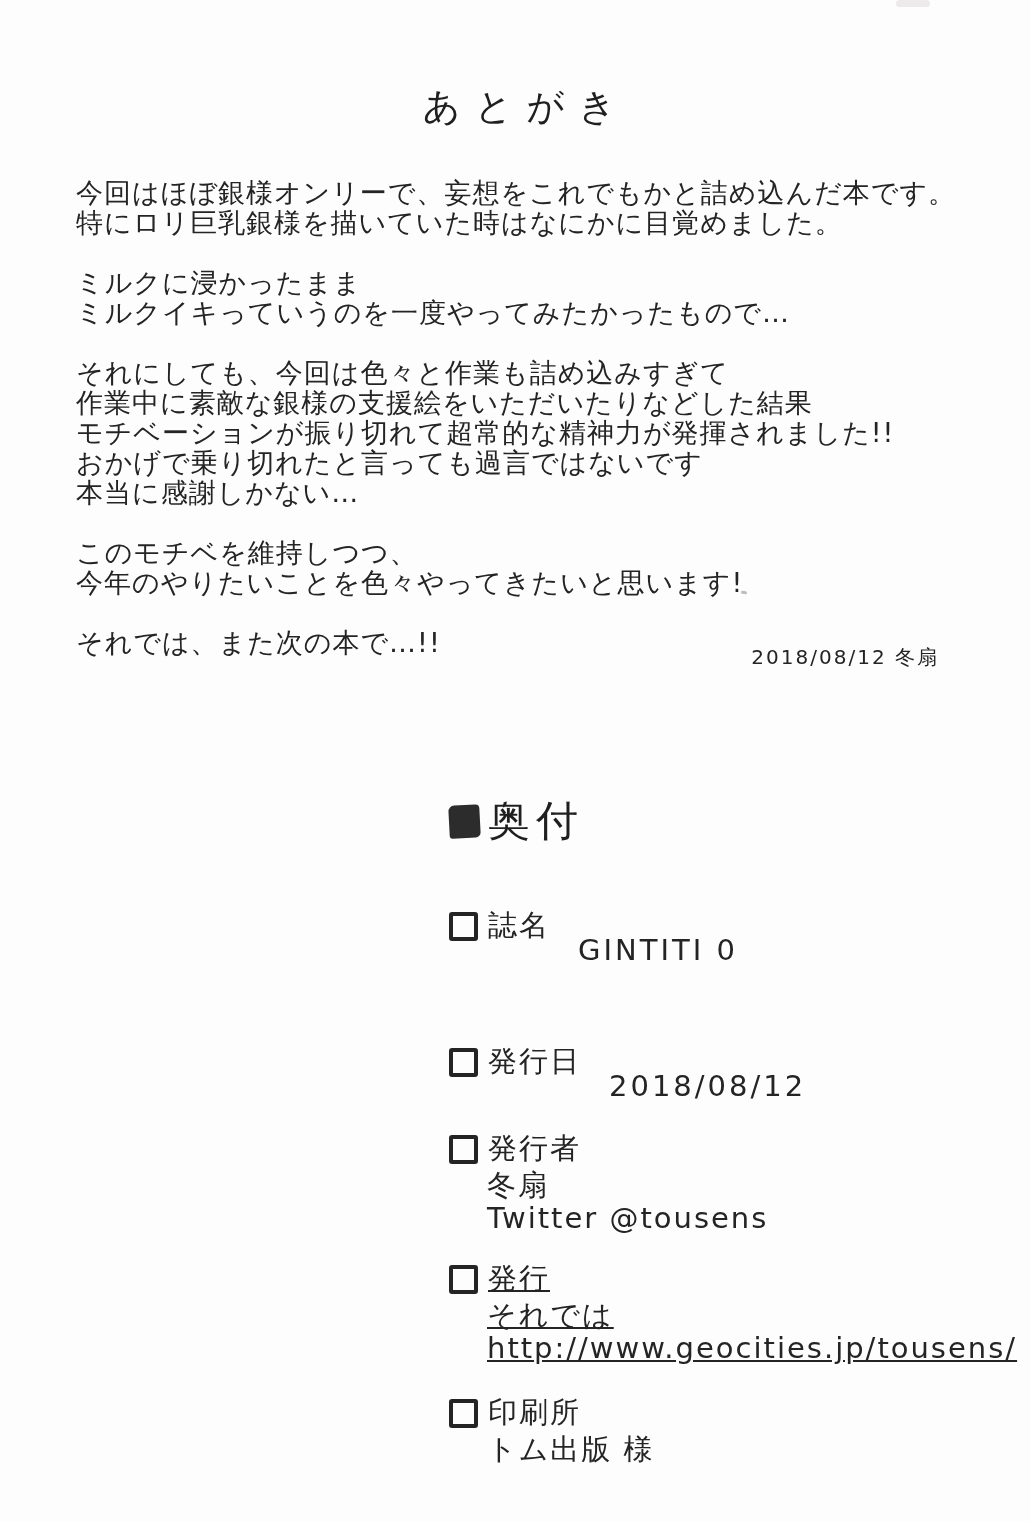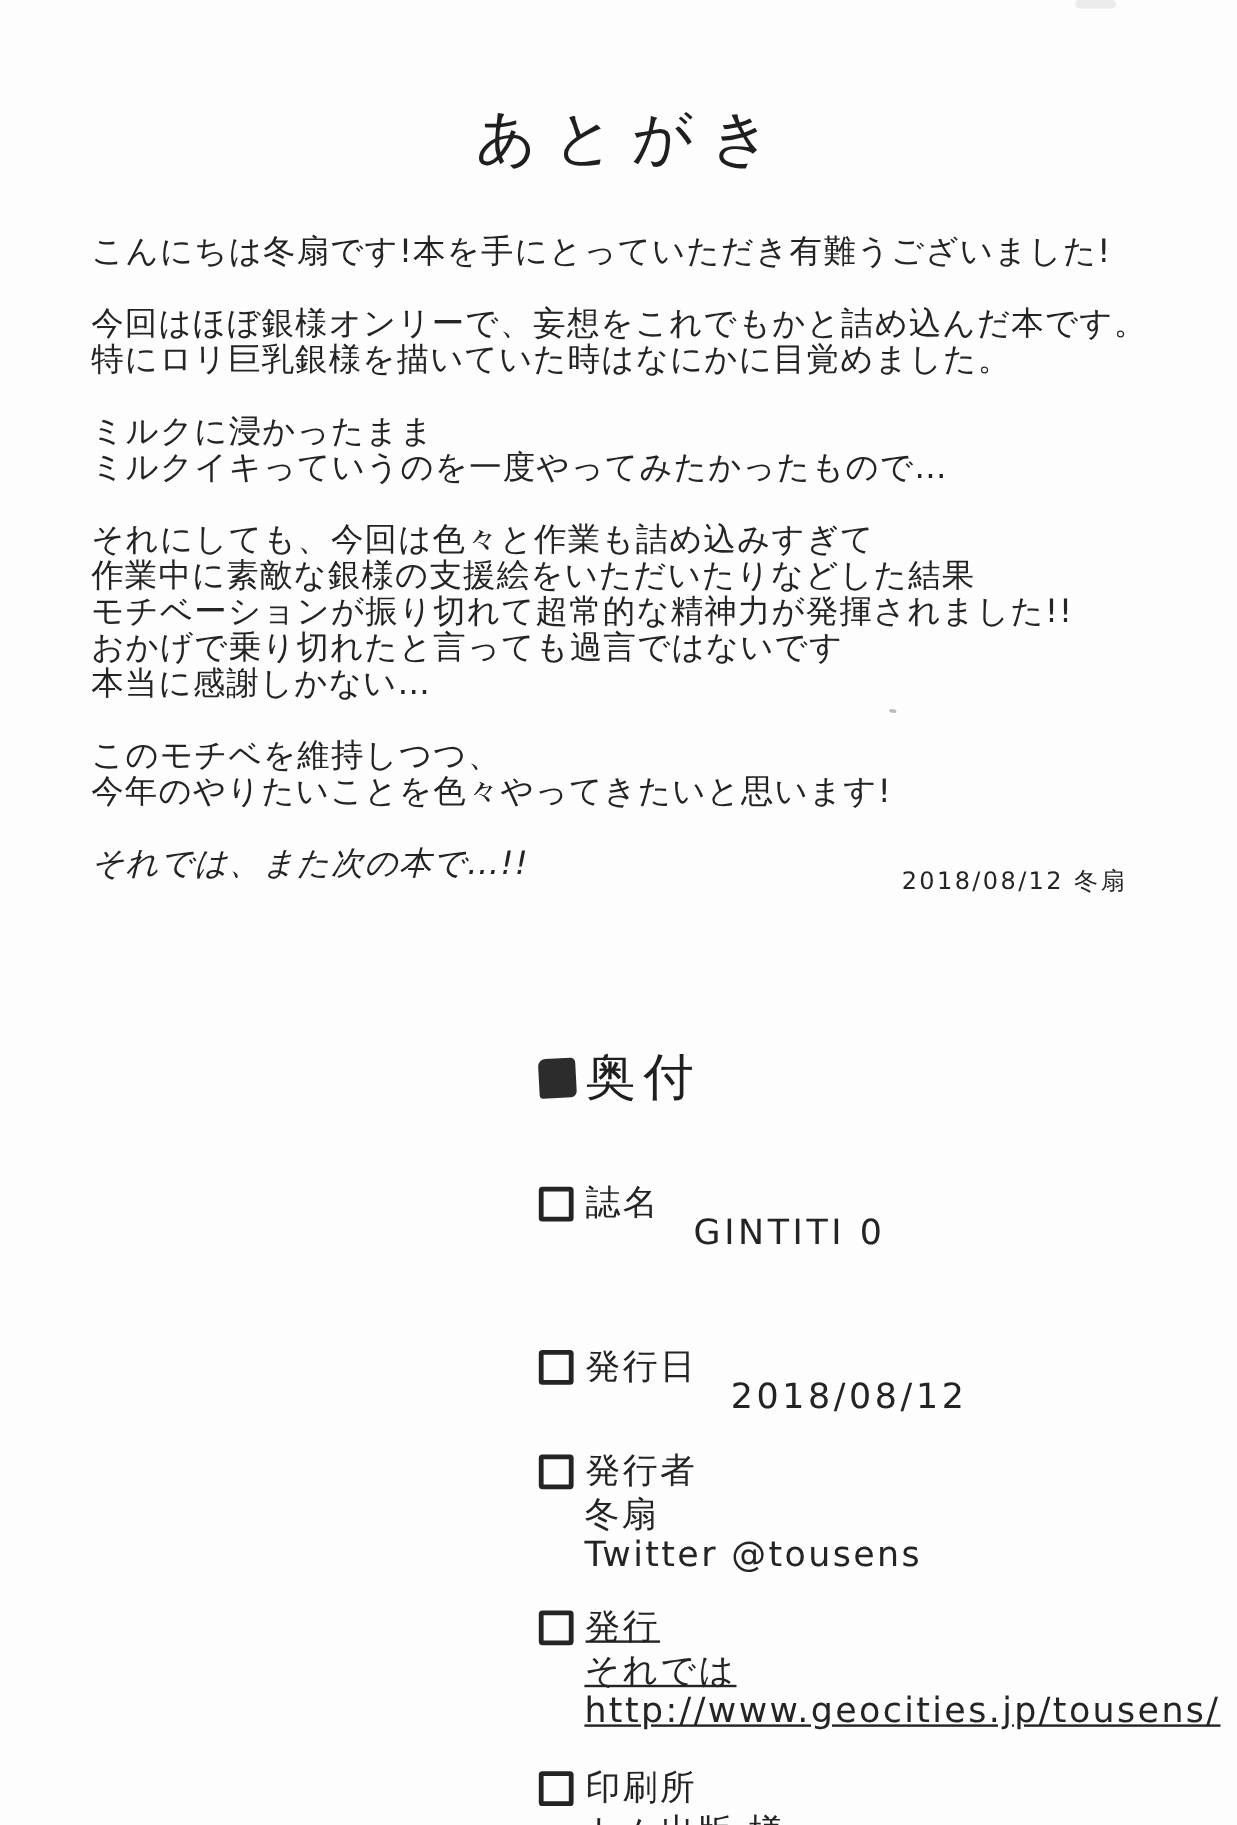--- a/index.html
+++ b/index.html
@@ -9,34 +9,34 @@
     height: 1521px;
     background: #fdfdfd;
     overflow: hidden;
     font-family: "DejaVu Sans", sans-serif;
     color: #242424;
   }
   .page-title {
     margin: 0;
     padding: 82px 0 0 22px;
     text-align: center;
-    font-size: 50px;
+    font-size: 37px;
     font-weight: normal;
     letter-spacing: 14px;
     color: #1f1f1f;
   }
   .afterword-body {
     margin: 46px 50px 0 76px;
     font-size: 27px;
     line-height: 30px;
     letter-spacing: 1px;
     white-space: nowrap;
   }
   .paragraph { margin: 0 0 30px 0; }
-  .paragraph:last-child { margin-bottom: 0; font-style: italic; }
+  .paragraph:last-child { margin-bottom: 0; }
   .date-sign {
     margin-top: -14px;
     padding-right: 92px;
     text-align: right;
     font-size: 20px;
     letter-spacing: 2px;
   }
   .colophon {
     margin: 122px 0 0 449px;
   }
@@ -107,23 +107,20 @@
 <body>
 
 <div class="page">
   <div class="scan-artifact-a"></div>
   <div class="scan-artifact-b"></div>
 
   <h1 class="page-title">あとがき</h1>
 
   <div class="afterword-body" id="afterword-body">
       <div class="paragraph">
-        <div class="line">こんにちは冬扇です!本を手にとっていただき有難うございました!</div>
-      </div>
-      <div class="paragraph">
         <div class="line">今回はほぼ銀様オンリーで、妄想をこれでもかと詰め込んだ本です。</div>
         <div class="line">特にロリ巨乳銀様を描いていた時はなにかに目覚めました。</div>
       </div>
       <div class="paragraph">
         <div class="line">ミルクに浸かったまま</div>
         <div class="line">ミルクイキっていうのを一度やってみたかったもので…</div>
       </div>
       <div class="paragraph">
         <div class="line">それにしても、今回は色々と作業も詰め込みすぎて</div>
         <div class="line">作業中に素敵な銀様の支援絵をいただいたりなどした結果</div>

